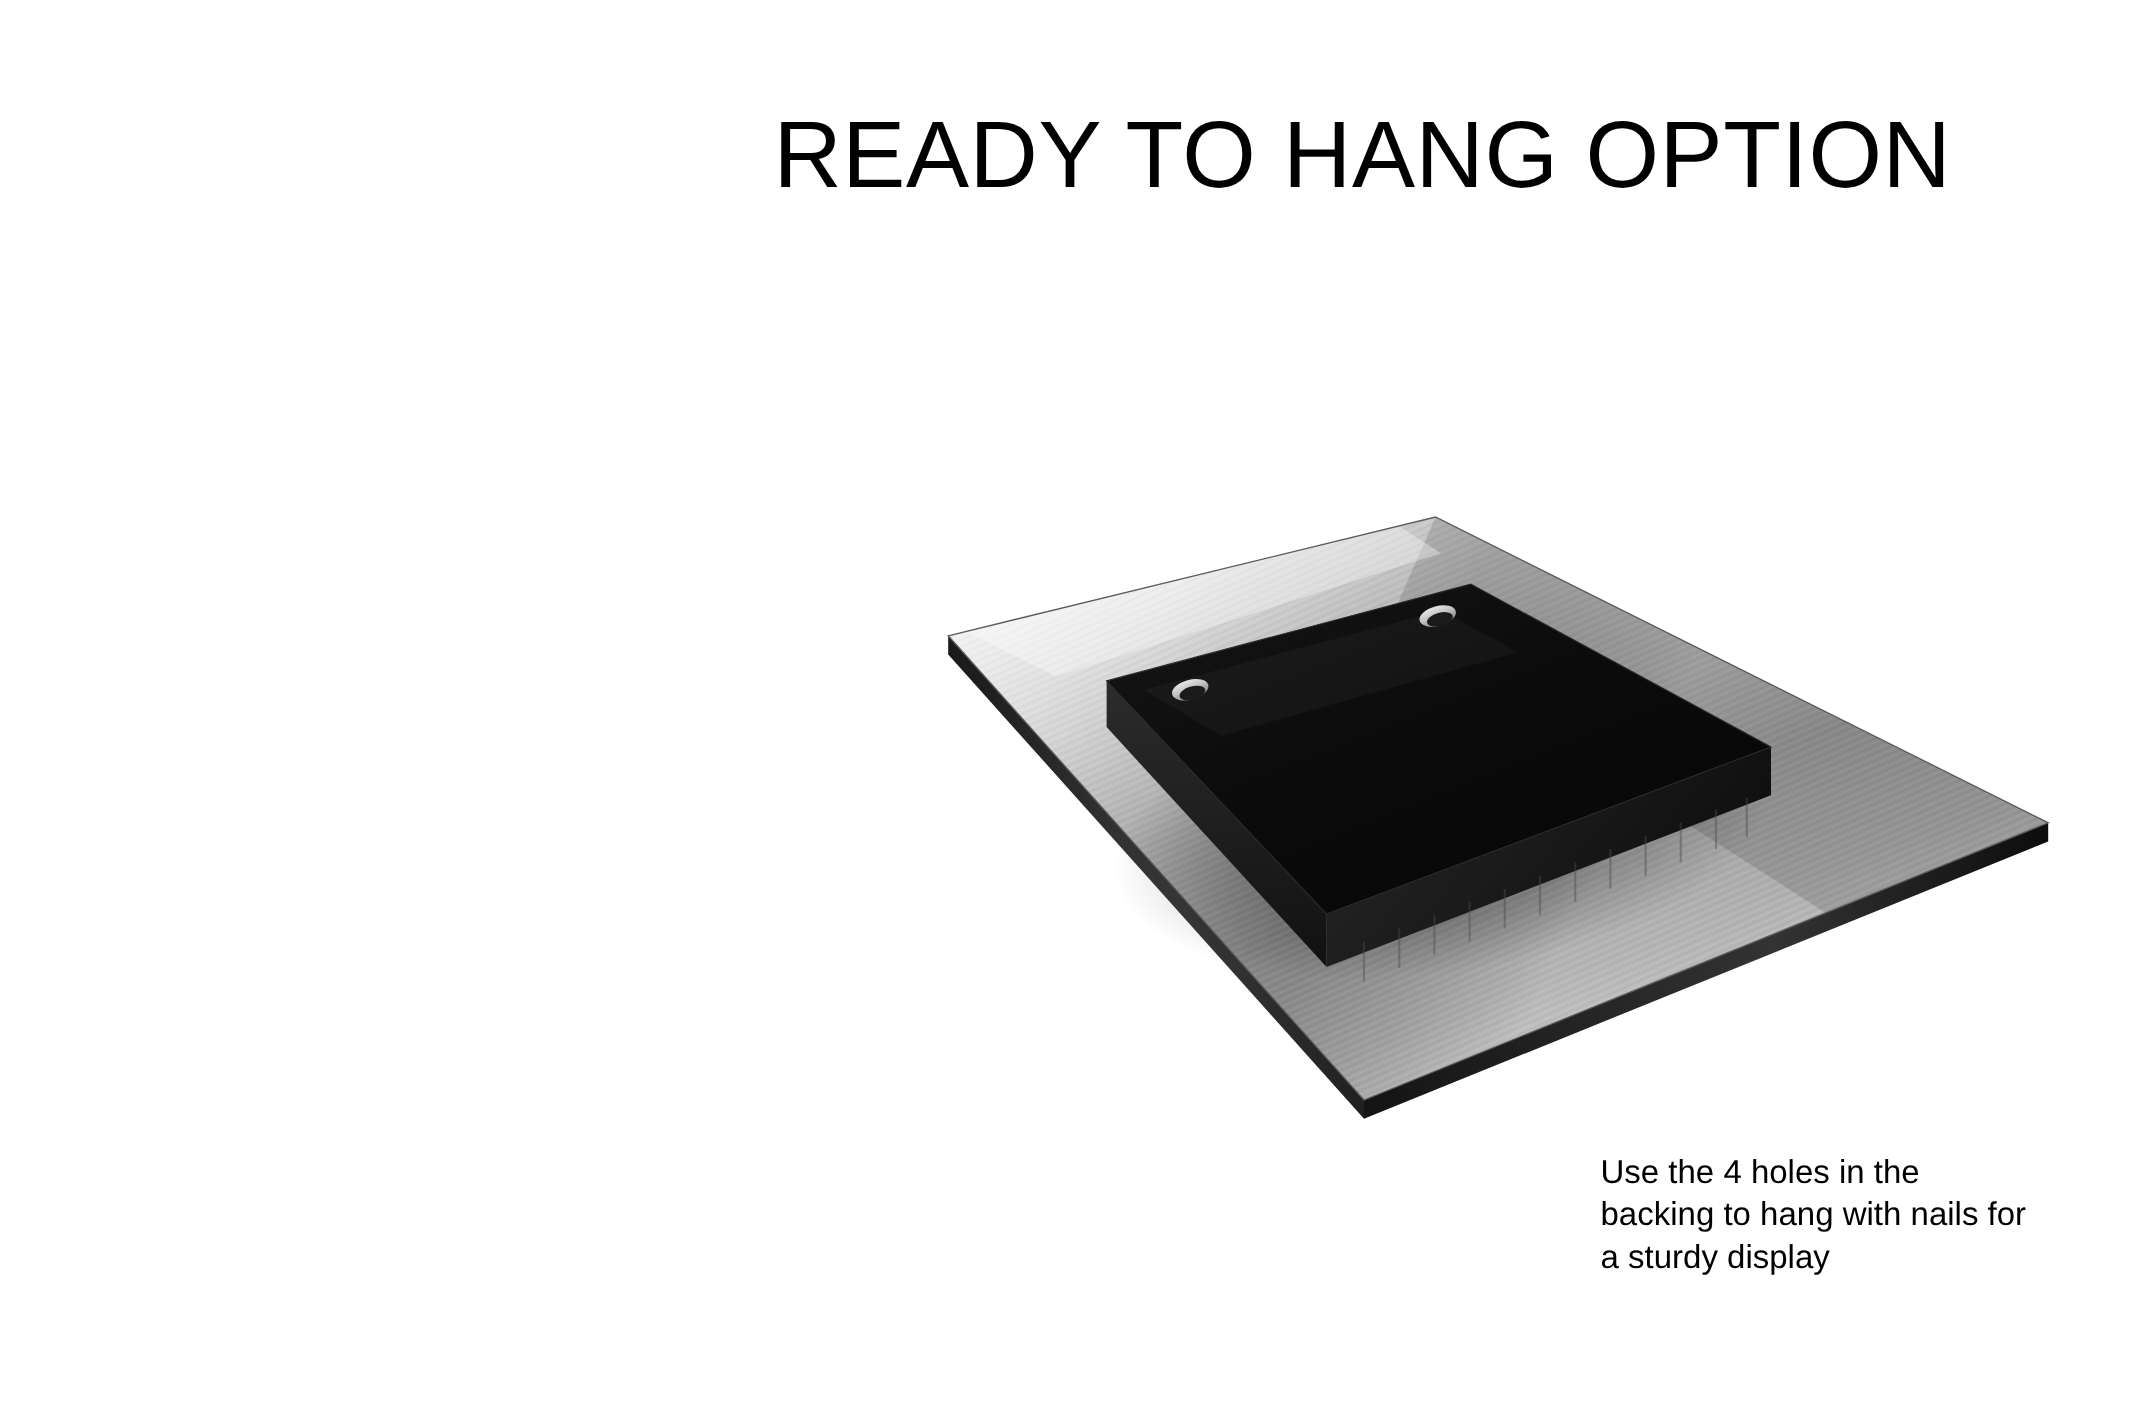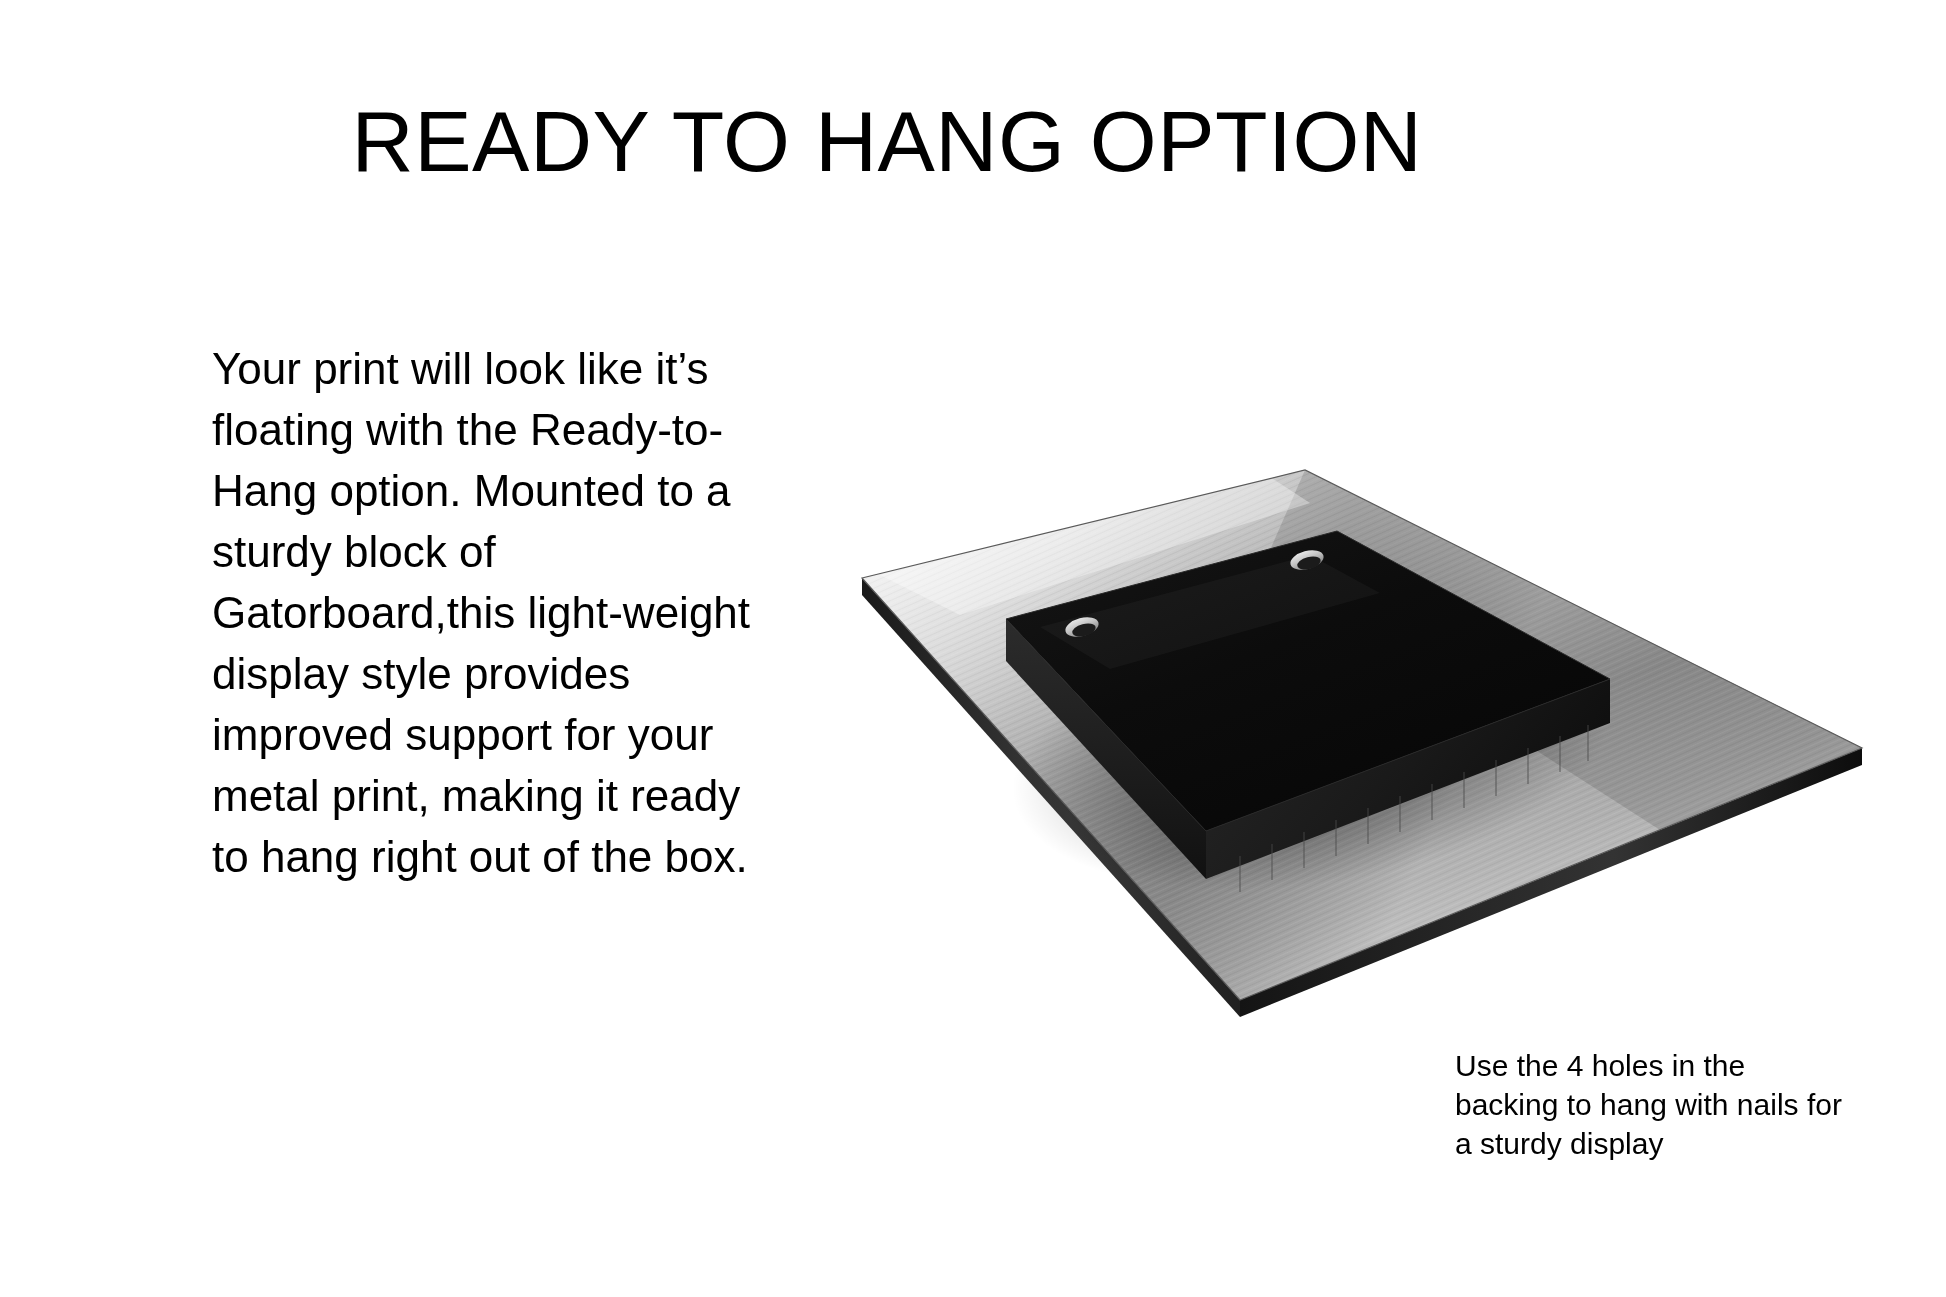--- a/index.html
+++ b/index.html
@@ -16,21 +16,21 @@
     font-family: "Liberation Sans", sans-serif;
     color: #000000;
   }
 
   
   #slide-title {
     position: absolute;
     left: 0;
     top: 96px;
     width: 1774px;
-    text-align: center;
+    text-align: right;
     font-size: 86px;
     font-weight: 400;
     line-height: 1.05;
     letter-spacing: 0.5px;
     white-space: nowrap;
   }
 
   
   #body-copy {
     position: absolute;
@@ -67,21 +67,20 @@
     height: 100%;
   }
 </style>
 </head>
 <body>
 
 <div id="slide">
 
   <div id="slide-title">READY TO HANG OPTION</div>
 
-  <div id="body-copy">Your print will look like it’s floating with the Ready-to-Hang option. Mounted to a sturdy block of Gatorboard,this light-weight display style provides improved support for your metal print, making it ready to hang right out of the box.</div>
 
   <div id="product-figure">
     <svg viewBox="0 0 1060 580" xmlns="http://www.w3.org/2000/svg">
       <defs>
 
         <linearGradient id="metalTop" x1="0" y1="0" x2="0.72" y2="1">
           <stop offset="0%" stop-color="#f4f4f4"></stop>
           <stop offset="14%" stop-color="#e6e6e6"></stop>
           <stop offset="30%" stop-color="#c9c9c9"></stop>
           <stop offset="46%" stop-color="#a8a8a8"></stop>

